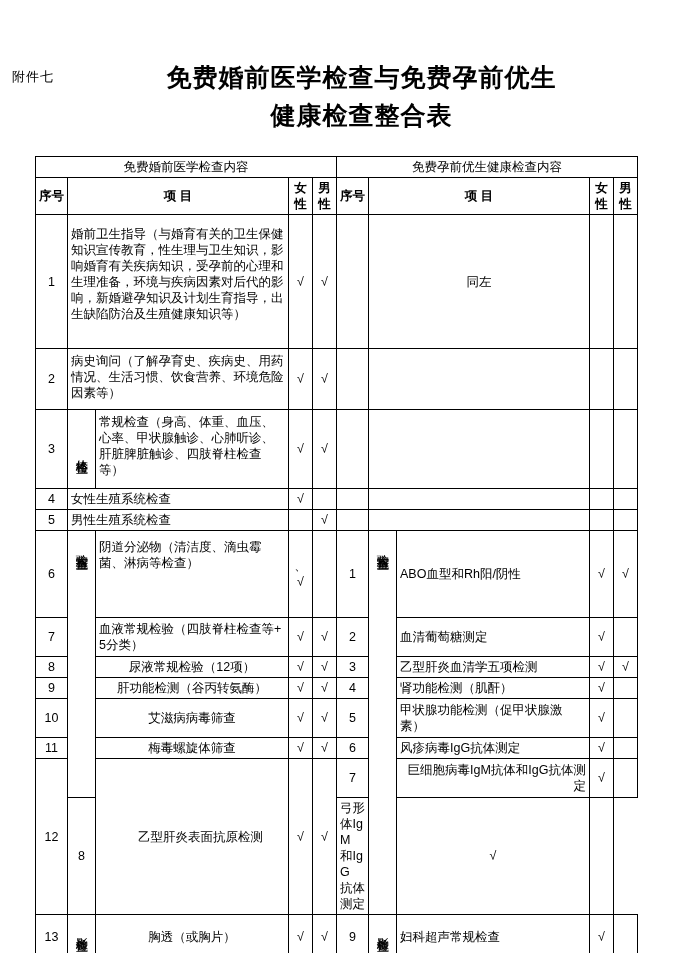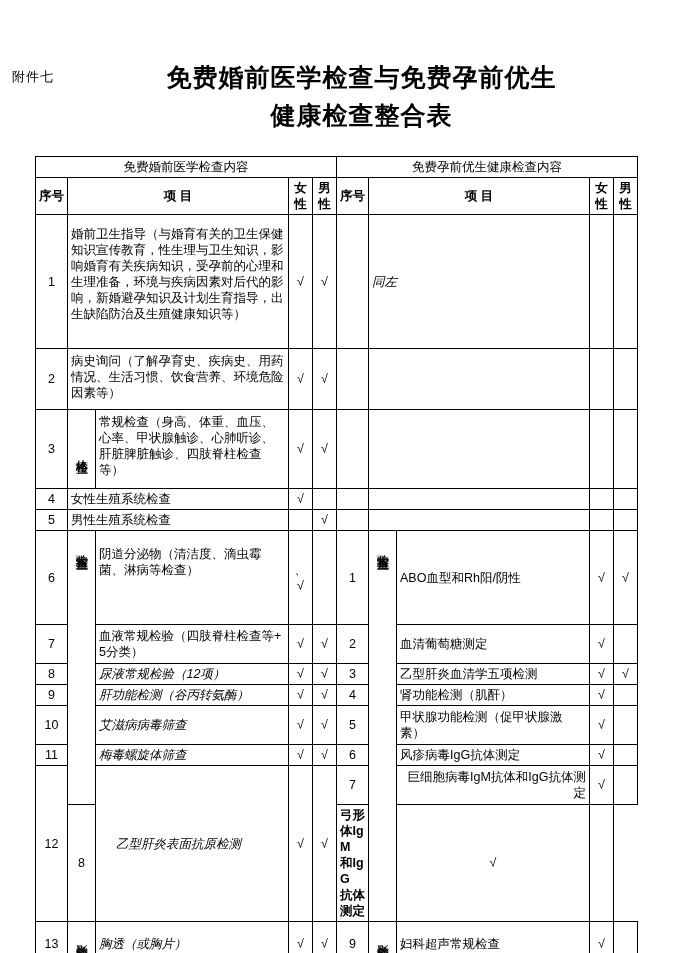--- a/index.html
+++ b/index.html
@@ -83,21 +83,21 @@
     text-align: center;
     line-height: 15px;
     padding: 2px 4px;
   }
   .c-item {
     text-align: left;
     padding-left: 5px;
     padding-right: 4px;
   }
   .c-item-center {
-    font-style: italic;
+    text-align: center;
   }
   .c-mark {
     width: 22px;
     text-align: center;
   }
   .vert {
     writing-mode: vertical-rl;
     text-orientation: upright;
     letter-spacing: 1px;
     margin: 0 auto;
@@ -200,21 +200,21 @@
         <td class="c-mark">√</td>
         <td class="c-num"></td>
         <td class="c-item" colspan="2"></td>
         <td class="c-mark"></td>
         <td class="c-mark"></td>
       </tr>
 
       <tr>
         <td class="c-num">6</td>
         <td class="c-cat" rowspan="7" style="vertical-align:top;padding-top:6px;"><span class="vert">实验室检查</span></td>
-        <td class="c-item" style="height:76px;vertical-align:top;padding-top:15px;">阴道分泌物（清洁度、滴虫霉菌、淋病等检查）</td>
+        <td class="c-item" style="height:76px;vertical-align:top;padding-top:8px;">阴道分泌物（清洁度、滴虫霉菌、淋病等检查）</td>
         <td class="c-mark">、√</td>
         <td class="c-mark"></td>
         <td class="c-num">1</td>
         <td class="c-cat" rowspan="8" style="vertical-align:top;padding-top:6px;"><span class="vert">实验室检查</span></td>
         <td class="c-item">ABO血型和Rh阳/阴性</td>
         <td class="c-mark">√</td>
         <td class="c-mark">√</td>
       </tr>
 
       <tr>
@@ -278,21 +278,21 @@
         <td class="c-mark" rowspan="2">√</td>
         <td class="c-mark" rowspan="2">√</td>
         <td class="c-num">7</td>
         <td class="c-item" style="height:34px;text-align:right;">巨细胞病毒IgM抗体和IgG抗体测定</td>
         <td class="c-mark">√</td>
         <td class="c-mark"></td>
       </tr>
 
       <tr>
         <td class="c-num">8</td>
-        <td class="c-item" style="height:32px;font-weight:bold;">弓形体IgM 和IgG 抗体测定</td>
+        <td class="c-item" style="height:32px;">弓形体IgM 和IgG 抗体测定</td>
         <td class="c-mark">√</td>
         <td class="c-mark"></td>
       </tr>
 
       <tr>
         <td class="c-num">13</td>
         <td class="c-cat" style="vertical-align:top;padding-top:4px;"><span class="vert">影像检查</span></td>
         <td class="c-item c-item-center" style="height:40px;">胸透（或胸片）</td>
         <td class="c-mark">√</td>
         <td class="c-mark">√</td>

